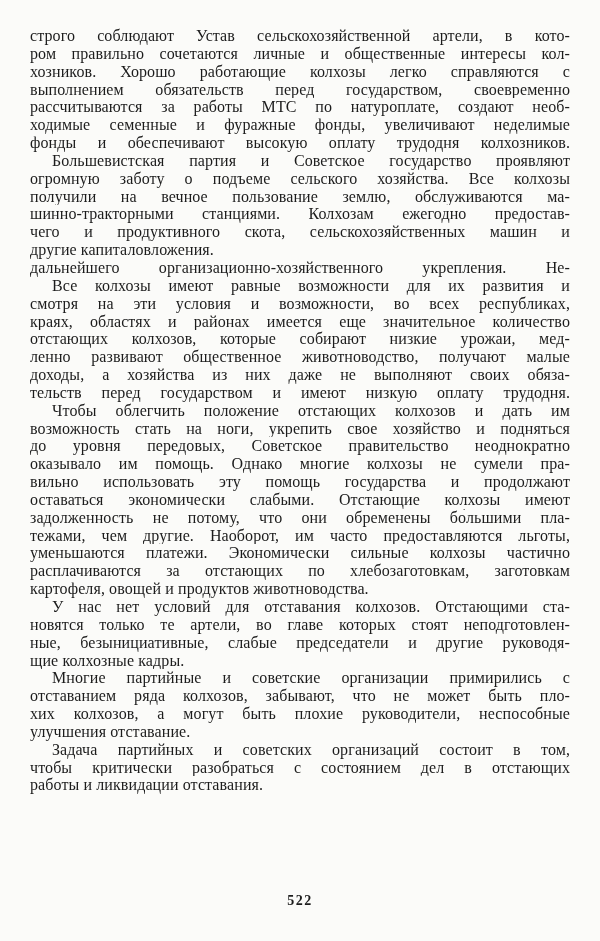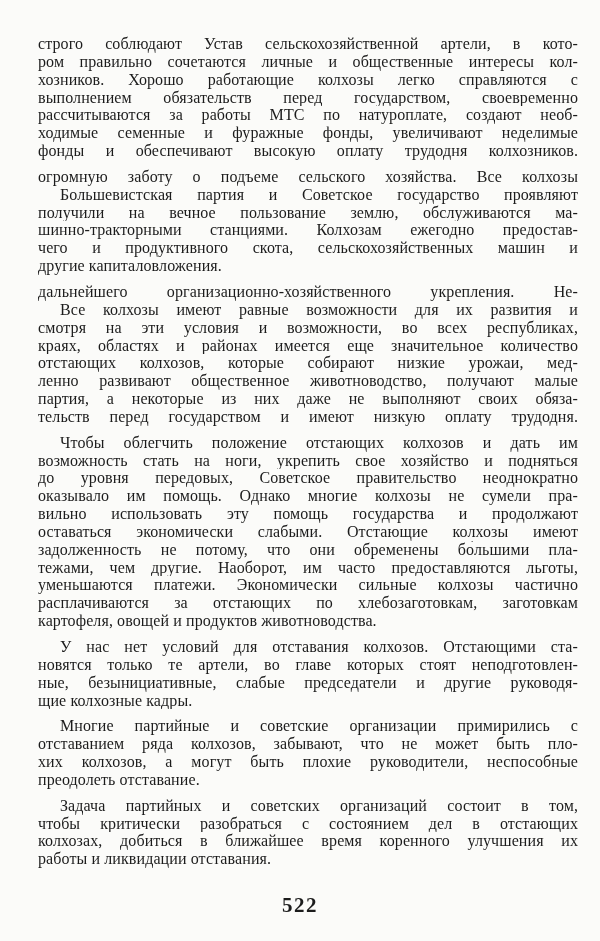--- a/index.html
+++ b/index.html
@@ -18,21 +18,21 @@
     box-sizing: border-box;
     width: 600px;
     height: 941px;
     padding: 27px 30px 0 30px;
     position: relative;
   }
   .text-block {
     width: 540px;
   }
   .paragraph {
-    margin: 8px;
+    margin: 0;
     padding: 0;
   }
   .line {
     display: block;
     width: 540px;
     height: 17.85px;
     line-height: 17.85px;
     font-size: 16px;
     text-align: justify;
     text-align-last: justify;
@@ -45,56 +45,56 @@
   }
   .line.indent {
     text-indent: 22px;
   }
   .page-number {
     position: absolute;
     left: 30px;
     width: 540px;
     top: 893px;
     text-align: center;
-    font-size: 21px;
+    font-size: 14px;
     font-weight: bold;
     letter-spacing: 1.5px;
     color: #1c1c1c;
   }
 </style>
 </head>
 <body>
 
 <div class="page">
   <div class="text-block">
       <div class="paragraph">
         <div class="line">строго соблюдают Устав сельскохозяйственной артели, в кото-</div>
         <div class="line">ром правильно сочетаются личные и общественные интересы кол-</div>
         <div class="line">хозников. Хорошо работающие колхозы легко справляются с</div>
         <div class="line">выполнением обязательств перед государством, своевременно</div>
         <div class="line">рассчитываются за работы МТС по натуроплате, создают необ-</div>
         <div class="line">ходимые семенные и фуражные фонды, увеличивают неделимые</div>
         <div class="line">фонды и обеспечивают высокую оплату трудодня колхозников.</div>
       </div>
       <div class="paragraph">
+        <div class="line indent">Большевистская партия и Советское государство проявляют</div>
         <div class="line">огромную заботу о подъеме сельского хозяйства. Все колхозы</div>
-        <div class="line indent">Большевистская партия и Советское государство проявляют</div>
         <div class="line">получили на вечное пользование землю, обслуживаются ма-</div>
         <div class="line">шинно-тракторными станциями. Колхозам ежегодно предостав-</div>
         <div class="line">чего и продуктивного скота, сельскохозяйственных машин и</div>
         <div class="line short">другие капиталовложения.</div>
       </div>
       <div class="paragraph">
         <div class="line">дальнейшего организационно-хозяйственного укрепления. Не-</div>
         <div class="line indent">Все колхозы имеют равные возможности для их развития и</div>
         <div class="line">смотря на эти условия и возможности, во всех республиках,</div>
         <div class="line">краях, областях и районах имеется еще значительное количество</div>
         <div class="line">отстающих колхозов, которые собирают низкие урожаи, мед-</div>
         <div class="line">ленно развивают общественное животноводство, получают малые</div>
-        <div class="line">партия, а некоторые из них даже не выполняют своих обяза-</div>
+        <div class="line">доходы, а хозяйства из них даже не выполняют своих обяза-</div>
         <div class="line">тельств перед государством и имеют низкую оплату трудодня.</div>
       </div>
       <div class="paragraph">
         <div class="line indent">Чтобы облегчить положение отстающих колхозов и дать им</div>
         <div class="line">возможность стать на ноги, укрепить свое хозяйство и подняться</div>
         <div class="line">до уровня передовых, Советское правительство неоднократно</div>
         <div class="line">оказывало им помощь. Однако многие колхозы не сумели пра-</div>
         <div class="line">вильно использовать эту помощь государства и продолжают</div>
         <div class="line">оставаться экономически слабыми. Отстающие колхозы имеют</div>
         <div class="line">задолженность не потому, что они обременены бо̀льшими пла-</div>
@@ -106,23 +106,22 @@
       <div class="paragraph">
         <div class="line indent">У нас нет условий для отставания колхозов. Отстающими ста-</div>
         <div class="line">новятся только те артели, во главе которых стоят неподготовлен-</div>
         <div class="line">ные, безынициативные, слабые председатели и другие руководя-</div>
         <div class="line short">щие колхозные кадры.</div>
       </div>
       <div class="paragraph">
         <div class="line indent">Многие партийные и советские организации примирились с</div>
         <div class="line">отставанием ряда колхозов, забывают, что не может быть пло-</div>
         <div class="line">хих колхозов, а могут быть плохие руководители, неспособные</div>
-        <div class="line short">преодолеть отставание.</div>
+        <div class="line short">улучшения отставание.</div>
       </div>
       <div class="paragraph">
         <div class="line indent">Задача партийных и советских организаций состоит в том,</div>
         <div class="line">чтобы критически разобраться с состоянием дел в отстающих</div>
-        <div class="line">колхозах, добиться в ближайшее время коренного улучшения их</div>
         <div class="line short">работы и ликвидации отставания.</div>
       </div>
     </div>
   <div class="page-number">522</div>
 </div>
 
 </body></html>

